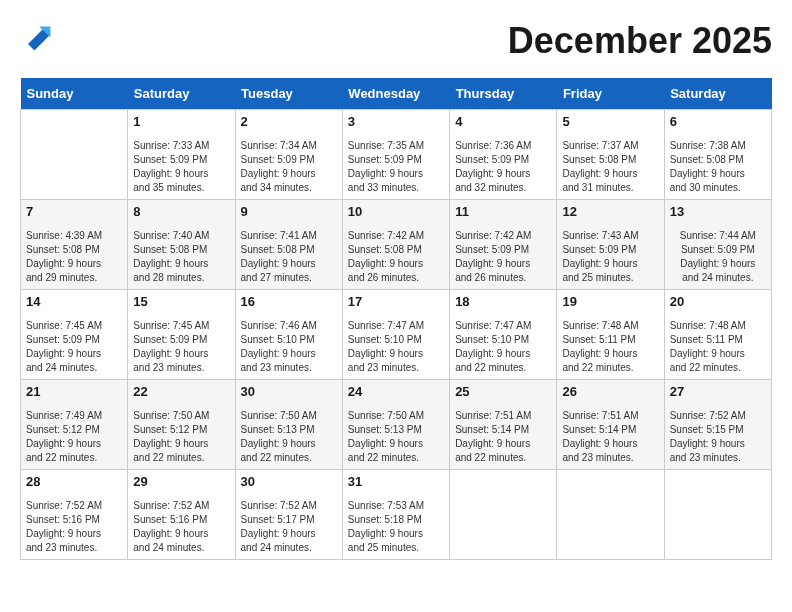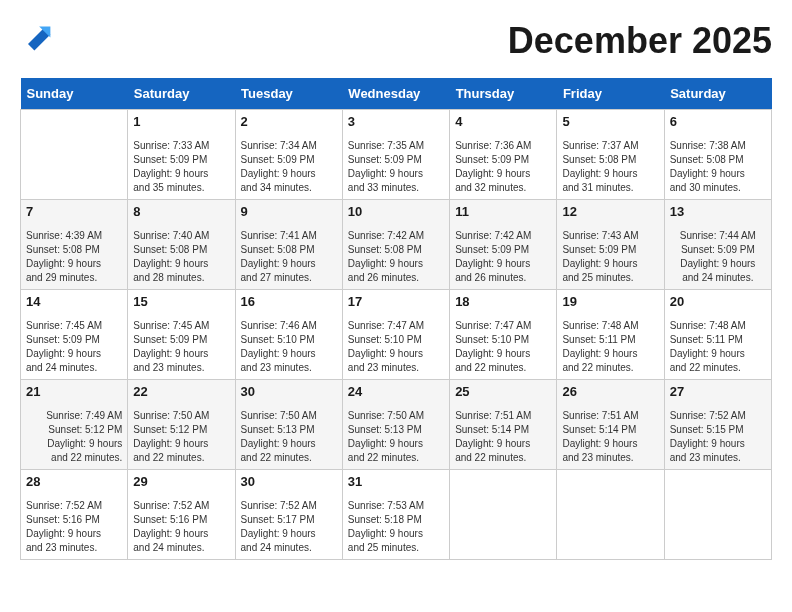--- a/index.html
+++ b/index.html
@@ -262,21 +262,21 @@
           <span class="day-number">20</span>
           <div class="day-info" style="white-space: pre-line;">Sunrise: 7:48 AM
 Sunset: 5:11 PM
 Daylight: 9 hours
 and 22 minutes.</div>
         </td>
       </tr>
       <tr>
         <td>
           <span class="day-number">21</span>
-          <div class="day-info" style="white-space: pre-line; text-align: right;">Sunrise: 7:49 AM
+          <div class="day-info" style="white-space: pre-line;">Sunrise: 7:49 AM
 Sunset: 5:12 PM
 Daylight: 9 hours
 and 22 minutes.</div>
         </td>
         <td>
           <span class="day-number">22</span>
           <div class="day-info" style="white-space: pre-line;">Sunrise: 7:50 AM
 Sunset: 5:12 PM
 Daylight: 9 hours
 and 22 minutes.</div>

